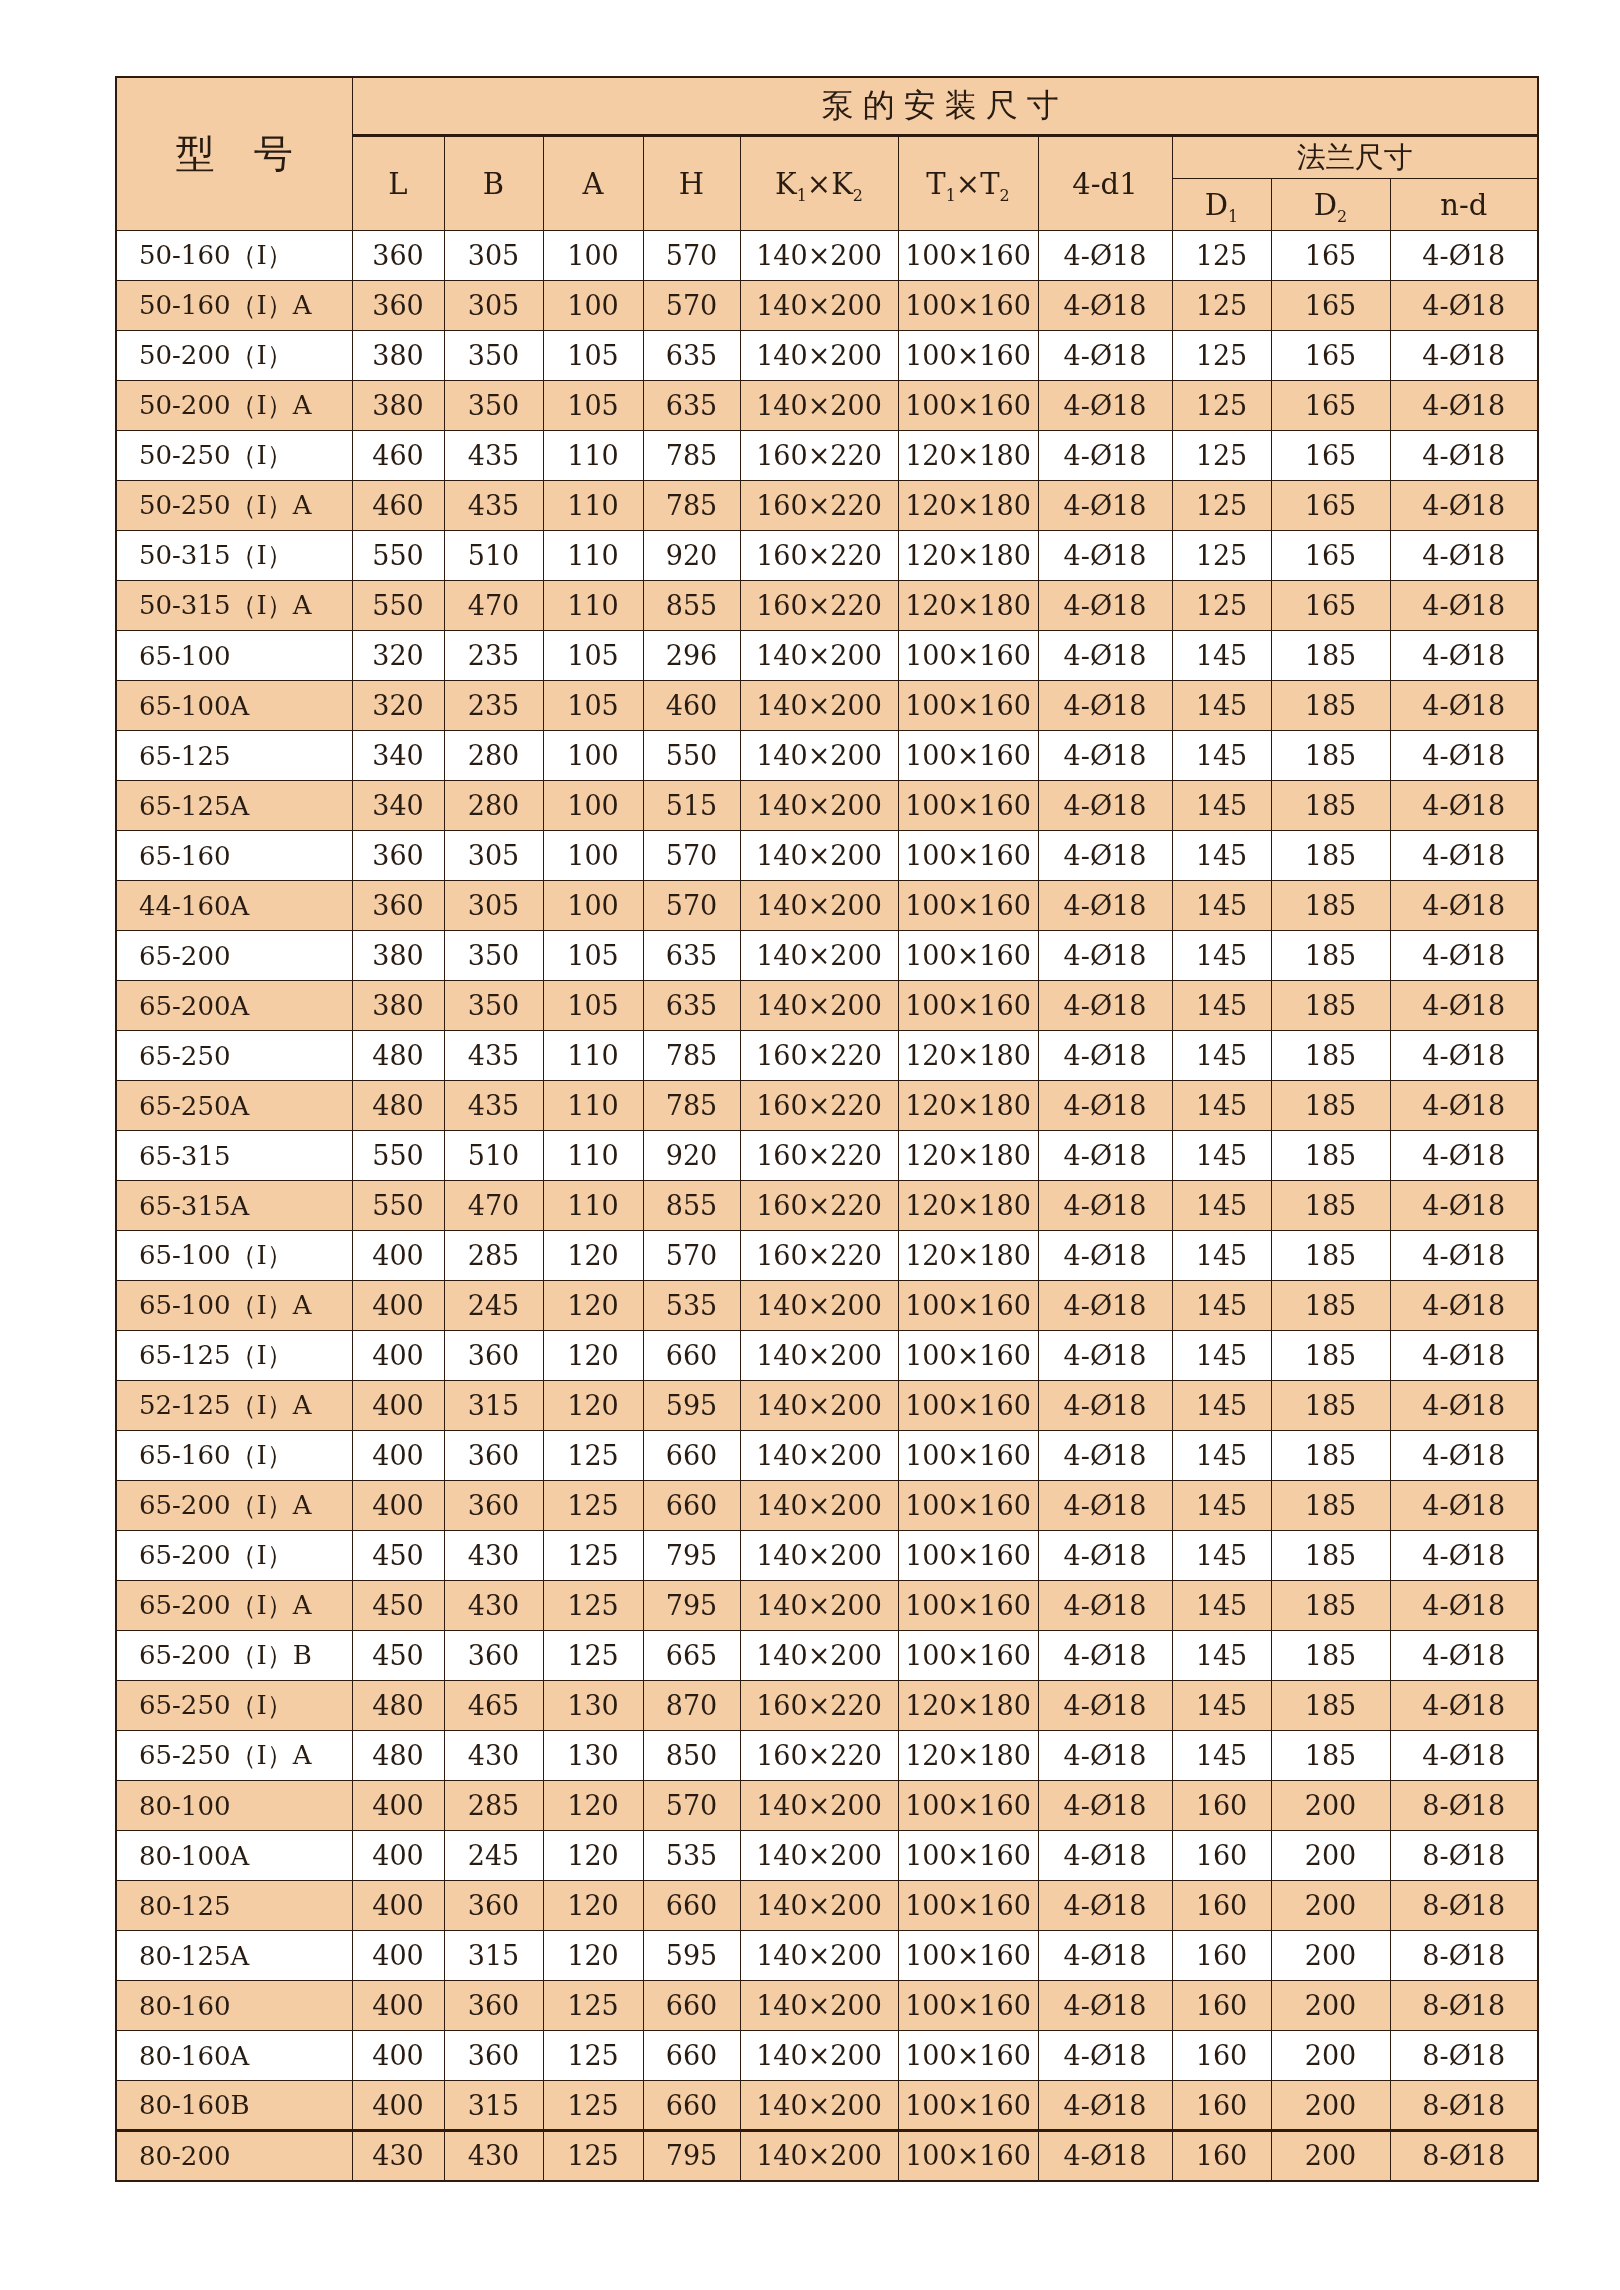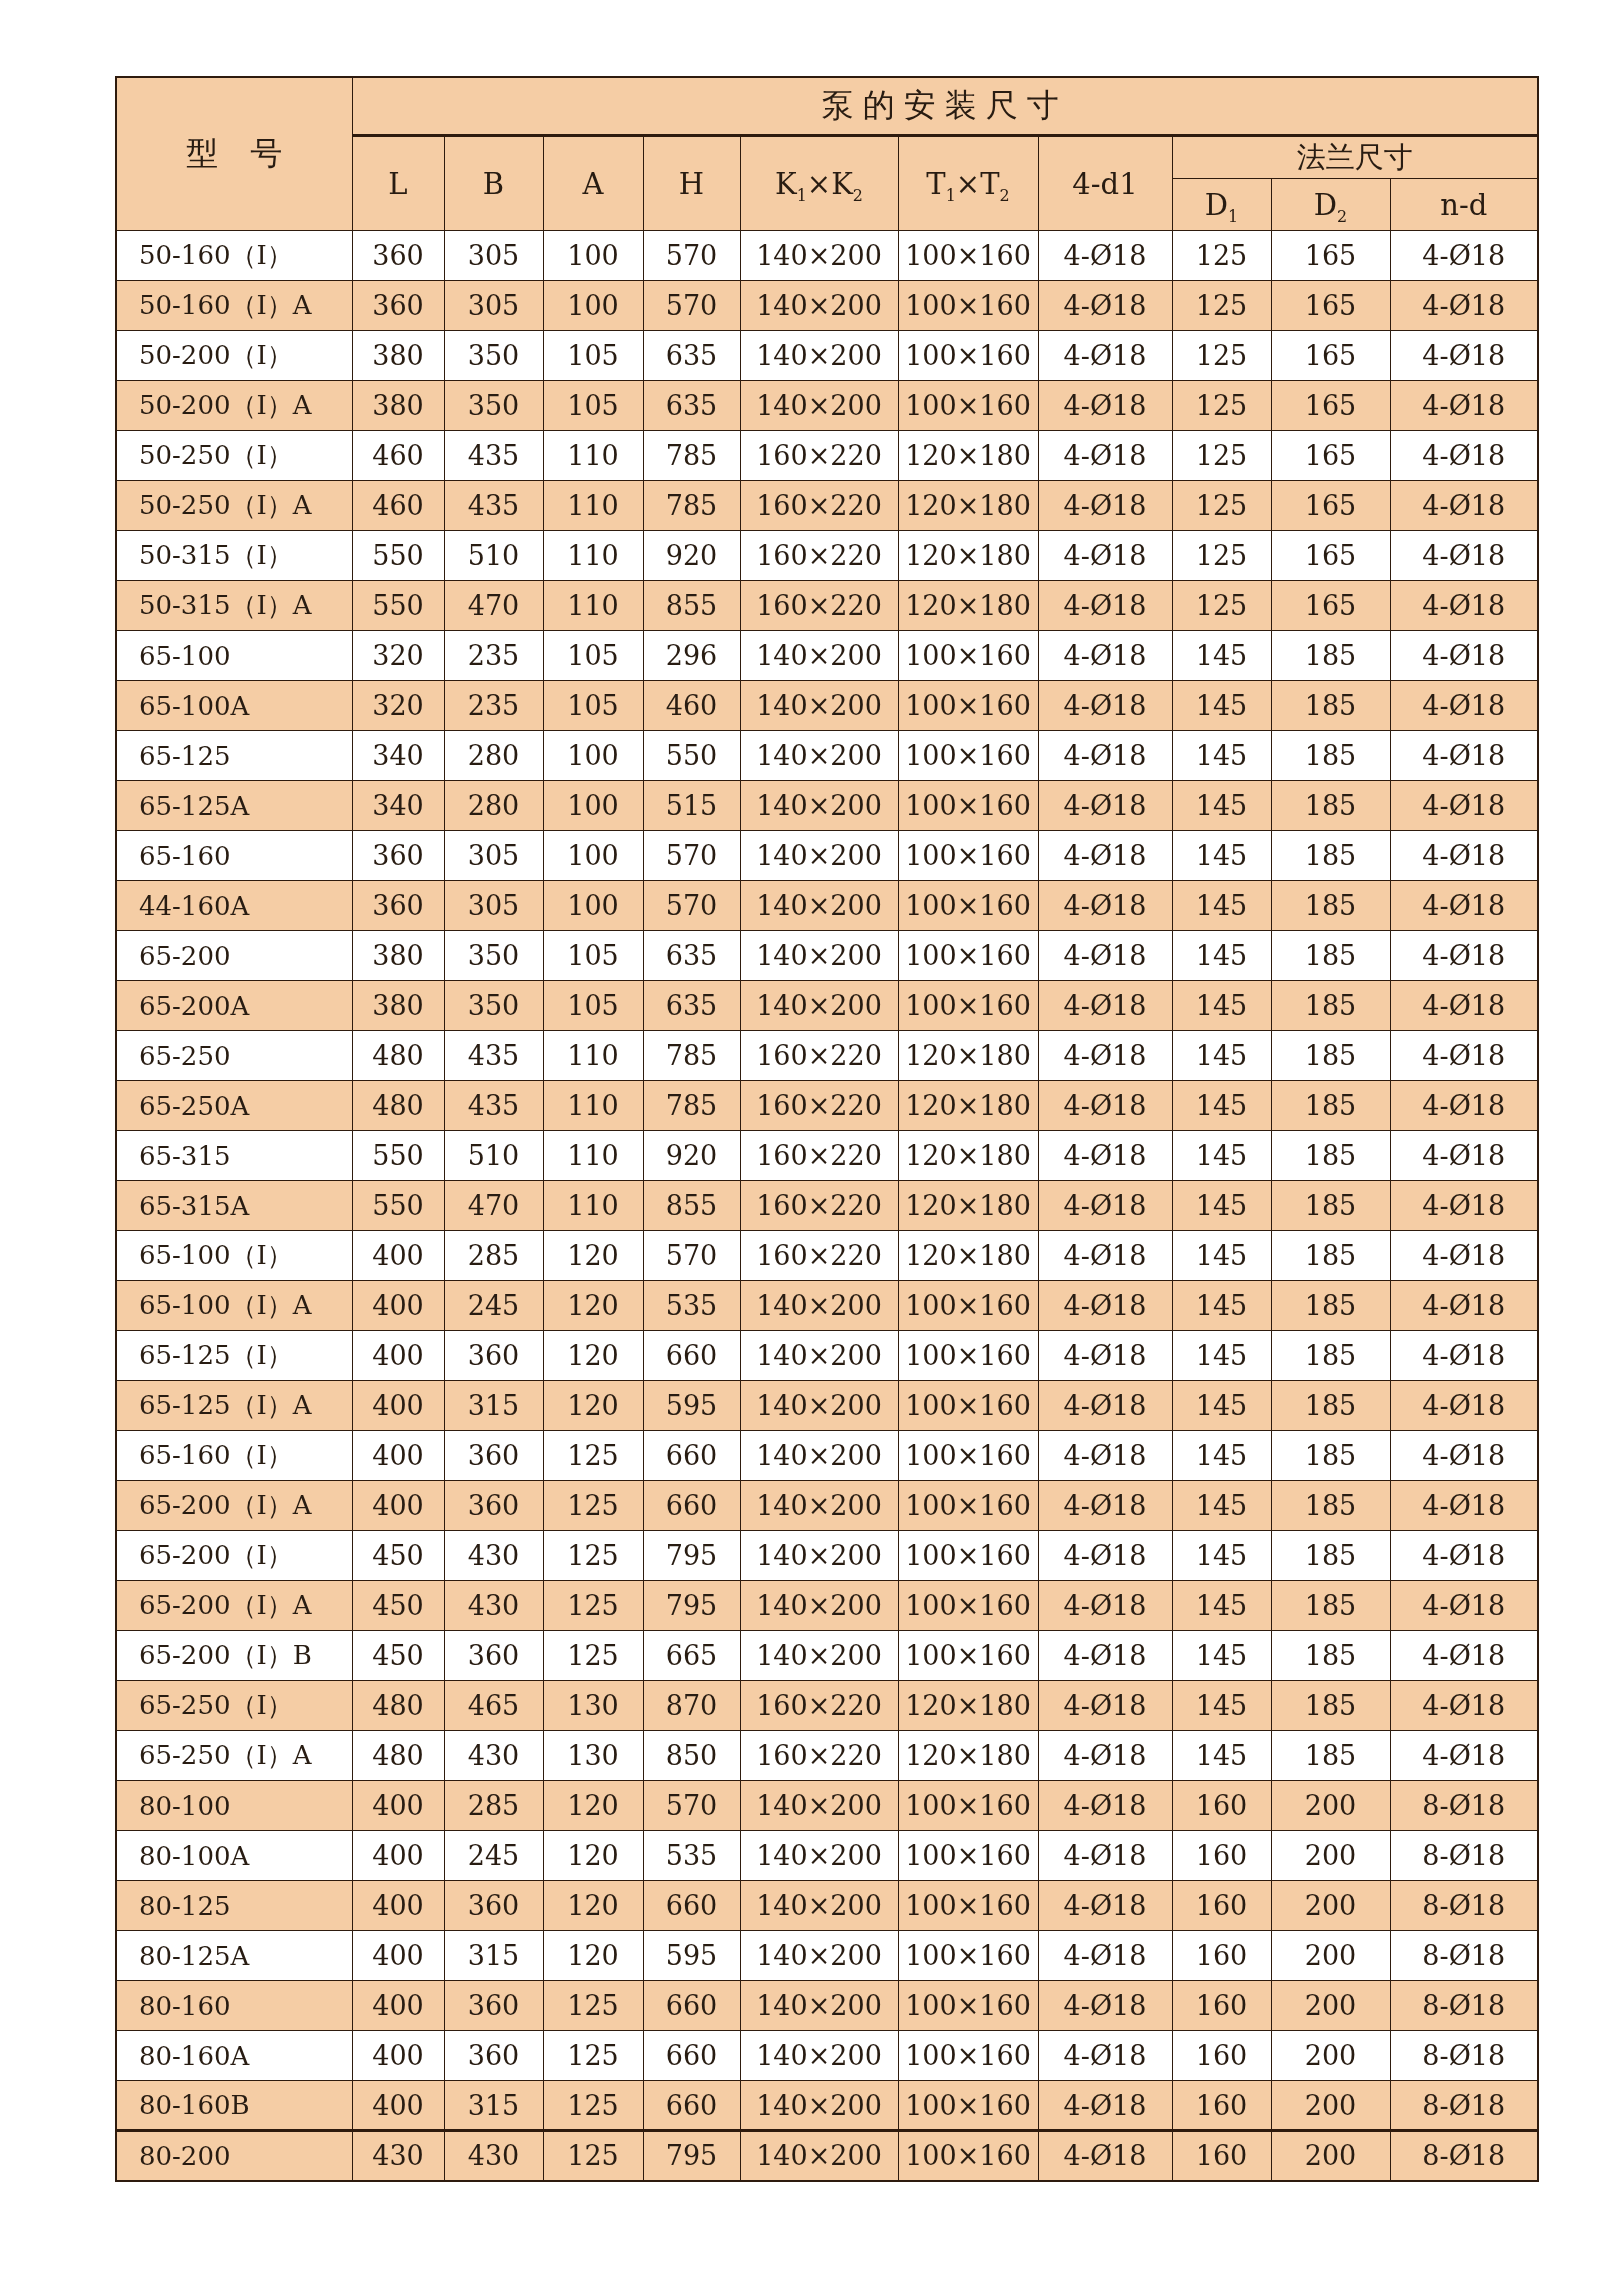--- a/index.html
+++ b/index.html
@@ -32,21 +32,21 @@
     white-space:nowrap;
   }
   thead th{background:var(--shade);font-weight:normal;}
   tr.h1 th{height:56px;}
   tr.h2 th{height:41px;}
   tr.h3 th{height:51px;}
   .group-h{
     font-size:32px;letter-spacing:9px;
     border-bottom:3.6px solid var(--border);
   }
-  .model-h{font-size:32px;}
+  .model-h{font-size:39px;}
   tr.h2 th, tr.h3 th{font-size:29px;}
   sub{font-size:0.55em;line-height:0;}
   tbody tr{height:50px;background:#FFFFFF;}
   tbody tr.shaded td{background:var(--shade);}
   tbody td{font-size:27px;}
   td.model-cell{text-align:left;padding-left:22px;font-size:26px;}
   tbody tr:last-child td{border-top:3.6px solid var(--border);}
 </style>
 </head>
 <body>
@@ -381,21 +381,21 @@
     <td>120</td>
     <td>660</td>
     <td>140×200</td>
     <td>100×160</td>
     <td>4-Ø18</td>
     <td>145</td>
     <td>185</td>
     <td>4-Ø18</td>
   </tr>
         <tr class="shaded">
-    <td class="model-cell">65-125（I）A</td>
+    <td class="model-cell">52-125（I）A</td>
     <td>400</td>
     <td>315</td>
     <td>120</td>
     <td>595</td>
     <td>140×200</td>
     <td>100×160</td>
     <td>4-Ø18</td>
     <td>145</td>
     <td>185</td>
     <td>4-Ø18</td>

